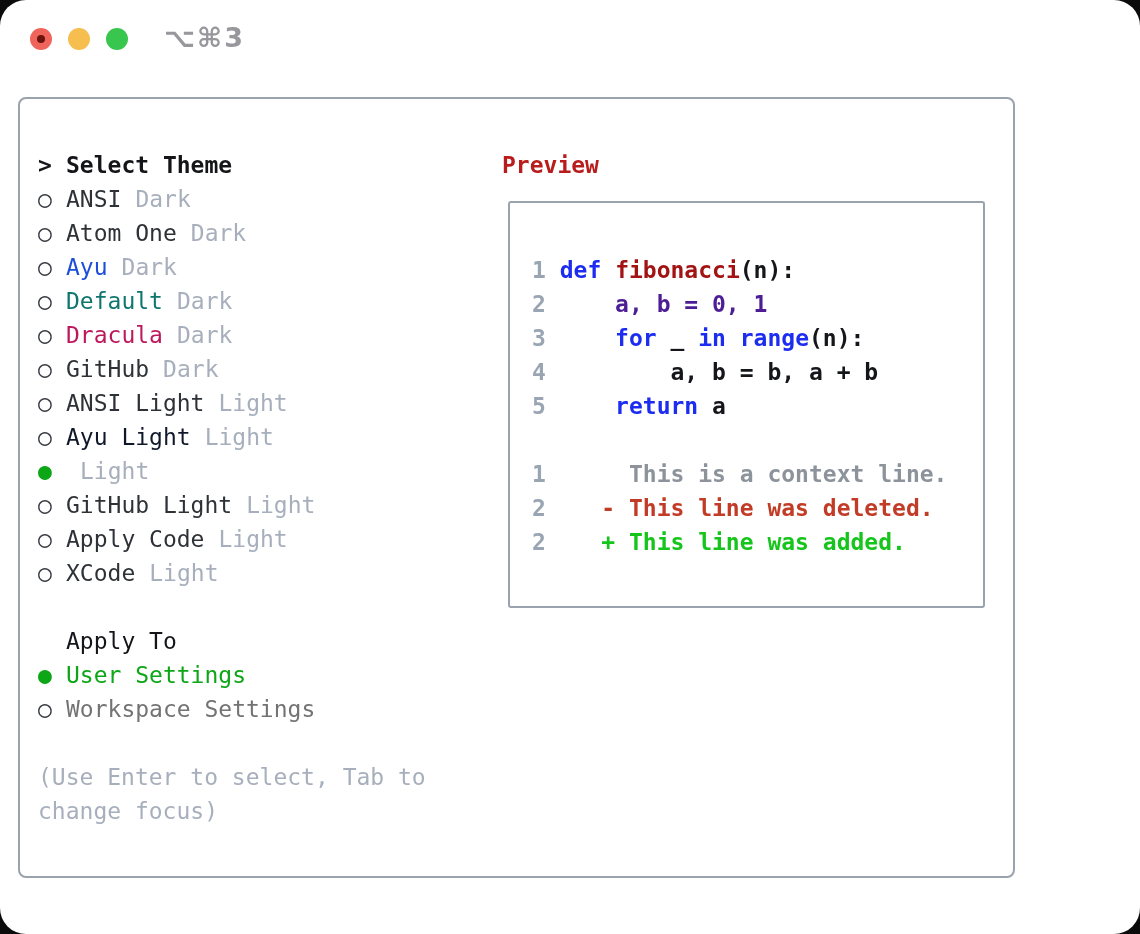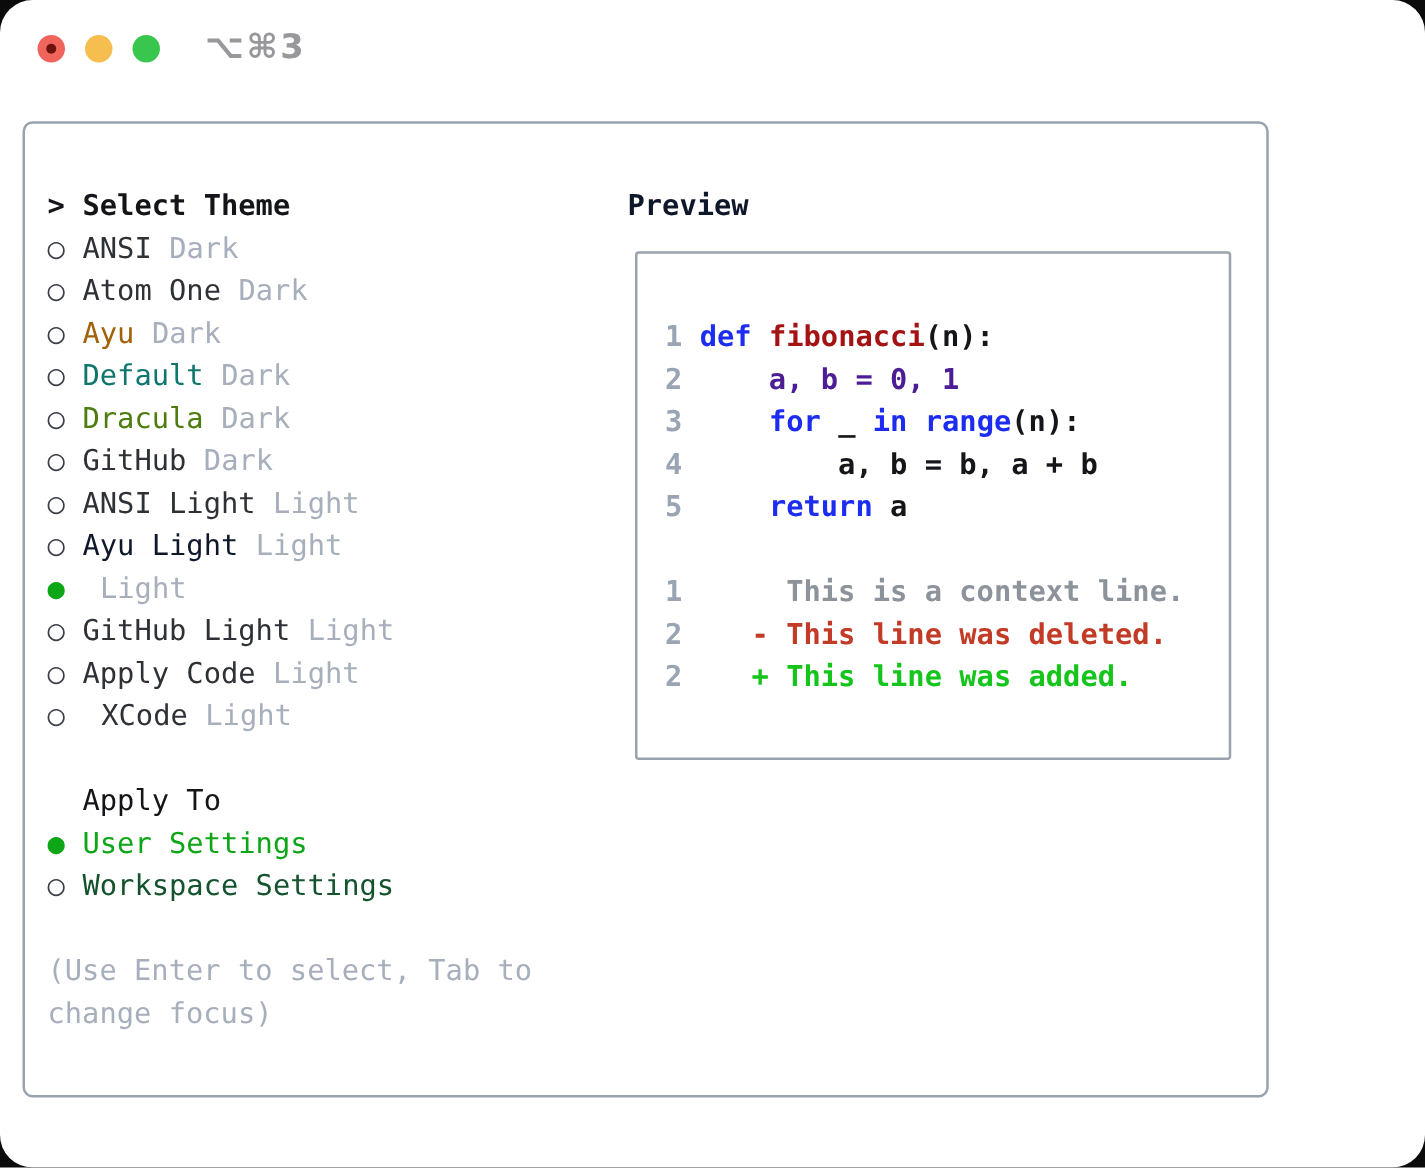--- a/index.html
+++ b/index.html
@@ -50,21 +50,21 @@
   .cursor{font-weight:bold;color:#141519;flex:0 0 28px;width:28px;}
   .variant{margin-left:14px;}
   .apply-hdr{padding-left:28px;color:#141519;}
   .footer{
     margin-top:34px;width:420px;
     line-height:34px;white-space:normal;
   }
   
   .preview-label{
     position:absolute;left:482px;top:49px;height:34px;line-height:34px;
-    font-size:23px;font-weight:bold;color:#0f172a;
+    font-size:23px;font-weight:bold;color:#b91c1c;
   }
   .preview-box{
     position:absolute;left:488px;top:102px;width:477px;height:407px;
     border:2px solid #9aa2ae;border-radius:3px;background:#fff;
     box-sizing:border-box;
     padding:50px 0 0 22px;
     overflow:hidden;
   }
   .code-line{
     height:34px;line-height:34px;font-size:23px;white-space:pre;color:#15161a;font-weight:bold;
@@ -87,39 +87,39 @@
   <div class="panel">
 
     <div class="list">
       <div class="row">
         <span class="cursor">&gt;</span><span class="hdr">Select Theme</span>
       </div>
 
       <div>
           <div class="row"><span class="cell-bullet" style="color: rgb(60, 64, 70);">○</span><span style="color: rgb(46, 50, 55);">ANSI</span><span class="variant" style="color: rgb(167, 175, 188);">Dark</span></div>
           <div class="row"><span class="cell-bullet" style="color: rgb(60, 64, 70);">○</span><span style="color: rgb(46, 50, 55);">Atom One</span><span class="variant" style="color: rgb(167, 175, 188);">Dark</span></div>
-          <div class="row"><span class="cell-bullet" style="color: rgb(60, 64, 70);">○</span><span style="color: #a16207;">Ayu</span><span class="variant" style="color: rgb(167, 175, 188);">Dark</span></div>
+          <div class="row"><span class="cell-bullet" style="color: rgb(60, 64, 70);">○</span><span style="color: #1d4ed8;">Ayu</span><span class="variant" style="color: rgb(167, 175, 188);">Dark</span></div>
           <div class="row"><span class="cell-bullet" style="color: rgb(60, 64, 70);">○</span><span style="color: #0f766e;">Default</span><span class="variant" style="color: rgb(167, 175, 188);">Dark</span></div>
-          <div class="row"><span class="cell-bullet" style="color: rgb(60, 64, 70);">○</span><span style="color: #4d7c0f;">Dracula</span><span class="variant" style="color: rgb(167, 175, 188);">Dark</span></div>
+          <div class="row"><span class="cell-bullet" style="color: rgb(60, 64, 70);">○</span><span style="color: #be185d;">Dracula</span><span class="variant" style="color: rgb(167, 175, 188);">Dark</span></div>
           <div class="row"><span class="cell-bullet" style="color: rgb(60, 64, 70);">○</span><span style="color: rgb(46, 50, 55);">GitHub</span><span class="variant" style="color: rgb(167, 175, 188);">Dark</span></div>
           <div class="row"><span class="cell-bullet" style="color: rgb(60, 64, 70);">○</span><span style="color: rgb(46, 50, 55);">ANSI Light</span><span class="variant" style="color: rgb(167, 175, 188);">Light</span></div>
           <div class="row"><span class="cell-bullet" style="color: rgb(60, 64, 70);">○</span><span style="color: #0f172a;">Ayu Light</span><span class="variant" style="color: rgb(167, 175, 188);">Light</span></div>
           <div class="row"><span class="cell-bullet" style="color: rgb(12, 166, 22);">●</span><span class="variant" style="color: rgb(167, 175, 188);">Light</span></div>
           <div class="row"><span class="cell-bullet" style="color: rgb(60, 64, 70);">○</span><span style="color: rgb(46, 50, 55);">GitHub Light</span><span class="variant" style="color: rgb(167, 175, 188);">Light</span></div>
           <div class="row"><span class="cell-bullet" style="color: rgb(60, 64, 70);">○</span><span style="color: rgb(46, 50, 55);">Apply Code</span><span class="variant" style="color: rgb(167, 175, 188);">Light</span></div>
-          <div class="row"><span class="cell-bullet" style="color: rgb(60, 64, 70);">○</span><span style="color: rgb(46, 50, 55); margin-left: 15px;">XCode</span><span class="variant" style="color: rgb(167, 175, 188);">Light</span></div>
+          <div class="row"><span class="cell-bullet" style="color: rgb(60, 64, 70);">○</span><span style="color: rgb(46, 50, 55);">XCode</span><span class="variant" style="color: rgb(167, 175, 188);">Light</span></div>
         </div>
 
       <div class="row blank"></div>
 
       <div class="row apply-hdr">Apply To</div>
 
       <div>
           <div class="row"><span class="cell-bullet" style="color: rgb(12, 166, 22);">●</span><span style="color: rgb(12, 166, 22);">User Settings</span></div>
-          <div class="row"><span class="cell-bullet" style="color: rgb(60, 64, 70);">○</span><span style="color: #14532d;">Workspace Settings</span></div>
+          <div class="row"><span class="cell-bullet" style="color: rgb(60, 64, 70);">○</span><span style="color: #737373;">Workspace Settings</span></div>
         </div>
 
       <div class="footer" style="color: rgb(167, 175, 188);">(Use Enter to select, Tab to change focus)</div>
     </div>
 
     <div class="preview-label">Preview</div>
 
     <div class="preview-box">
       <div>
           <div class="code-line"><span style="color: rgb(154, 165, 179);">1</span><span style="color: rgb(21, 22, 26);"> </span><span style="color: rgb(28, 44, 240);">def</span><span style="color: rgb(21, 22, 26);"> </span><span style="color: rgb(163, 19, 19);">fibonacci</span><span style="color: rgb(21, 22, 26);">(n):</span></div>

